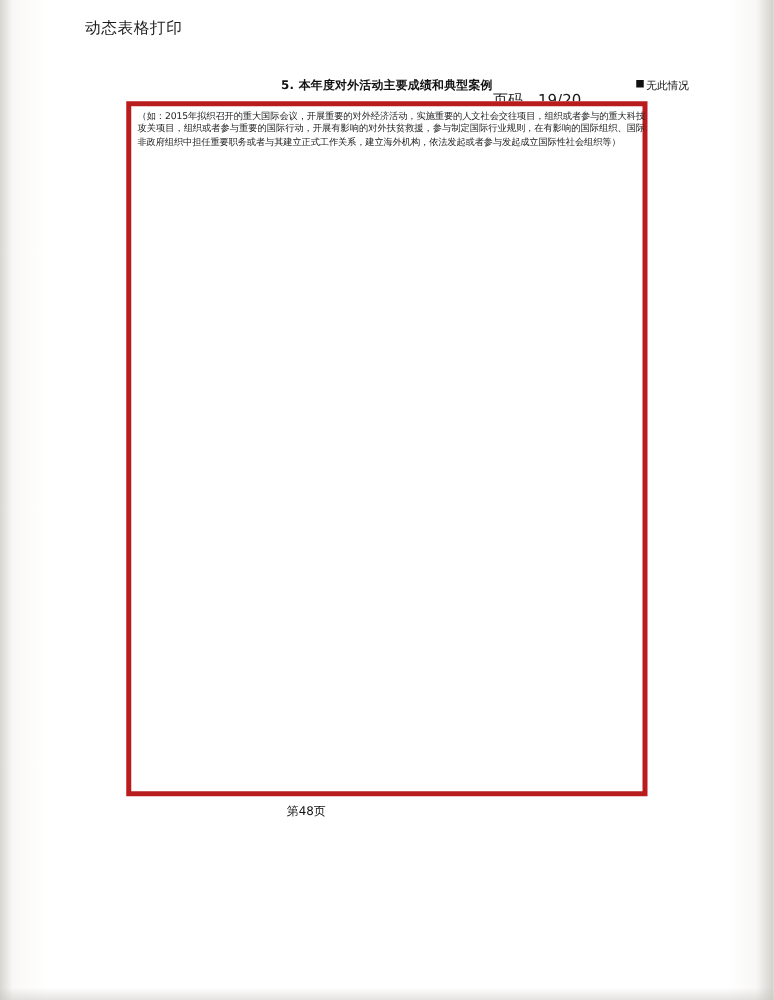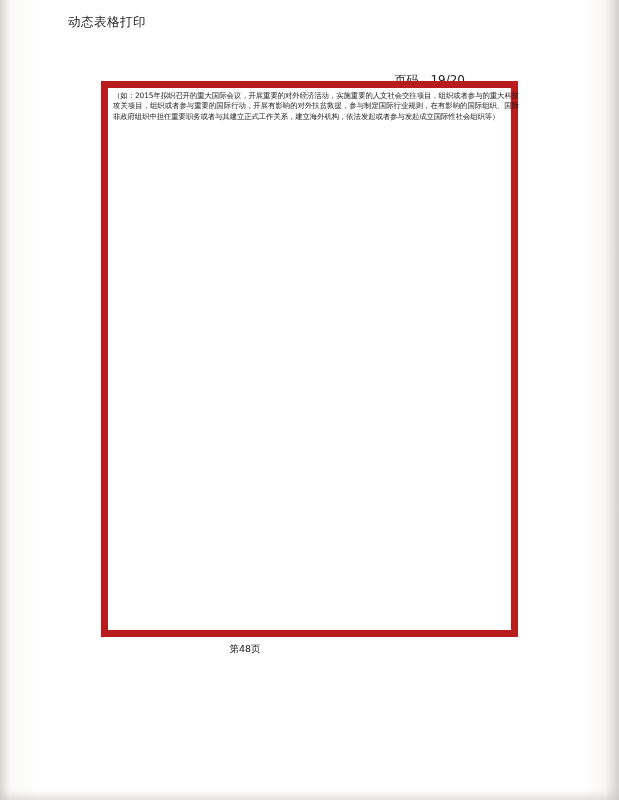--- a/index.html
+++ b/index.html
@@ -91,21 +91,21 @@
     background: #111;
     margin-right: 2px;
     vertical-align: 1px;
   }
   .content-box {
     position: absolute;
     left: 101px;
     top: 81px;
     width: 417px;
     height: 556px;
-    border: 7px solid #b91c1c;
+    border: 4px solid #b91c1c;
     box-sizing: border-box;
     background: #ffffff;
   }
   .hint-text {
     position: absolute;
     left: 5px;
     top: 3px;
     width: 406px;
     font-family: "DejaVu Sans", sans-serif;
     font-size: 7.4px;
@@ -156,20 +156,26 @@
 <body>
 
 <div class="page">
   <div class="scan-tint"></div>
 
   <div class="header-bar">
     <div class="header-left">动态表格打印</div>
     <div class="header-right">页码，19/20</div>
   </div>
 
+  <div class="section-title-row">
+    <div class="section-title">5. 本年度对外活动主要成绩和典型案例</div>
+    <div class="none-mark">
+      <span class="square"></span><span>无此情况</span>
+    </div>
+  </div>
 
   <div class="content-box">
     <div class="hint-text">（如：2015年拟织召开的重大国际会议，开展重要的对外经济活动，实施重要的人文社会交往项目，组织或者参与的重大科技攻关项目，组织或者参与重要的国际行动，开展有影响的对外扶贫救援，参与制定国际行业规则，在有影响的国际组织、国际非政府组织中担任重要职务或者与其建立正式工作关系，建立海外机构，依法发起或者参与发起成立国际性社会组织等）</div>
   </div>
 
   <div class="page-footer">第48页</div>
 
   <div class="edge-shadow-left"></div>
   <div class="edge-shadow-right"></div>
   <div class="edge-shadow-bottom"></div>

